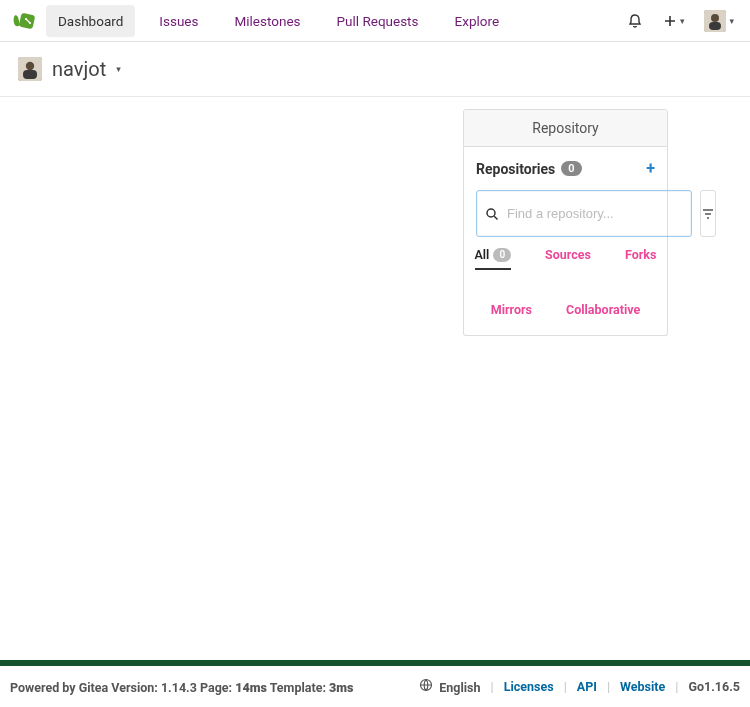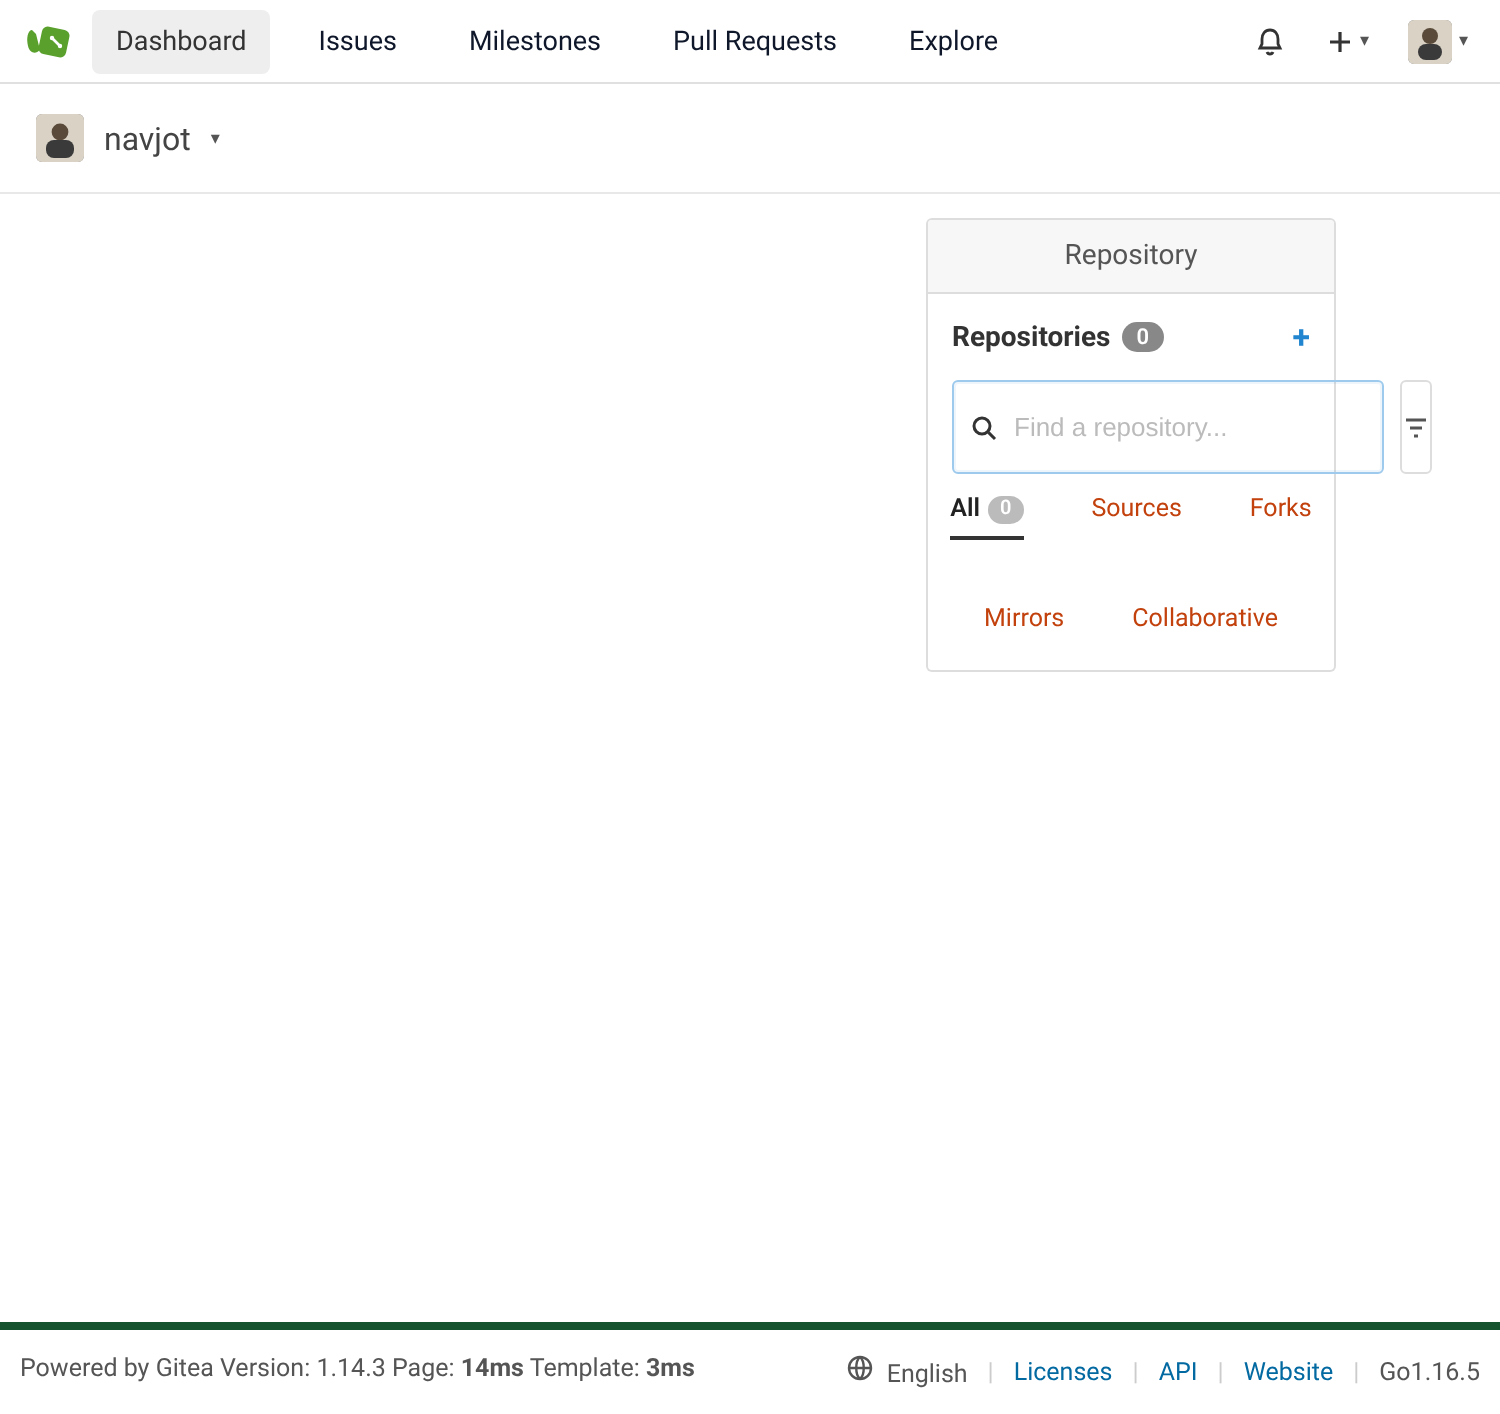--- a/index.html
+++ b/index.html
@@ -1,31 +1,31 @@
 <!DOCTYPE html>
 <html><head>
   <meta charset="utf-8">
   <style>
     * { margin: 0; padding: 0; box-sizing: border-box; }
     body { font-family: -apple-system, BlinkMacSystemFont, "Segoe UI", Roboto, Arial, sans-serif; font-size: 14px; color: #333; background: #fff; width: 750px; height: 707px; display: flex; flex-direction: column; }
     
     .navbar { display: flex; align-items: center; height: 42px; padding: 0 12px; border-bottom: 1px solid #e0e0e0; }
     .logo { display: flex; align-items: center; margin-right: 8px; }
     .nav-items { display: flex; align-items: center; gap: 12px; }
-    .nav-item { padding: 8px 12px; color: #0f172a; cursor: pointer; border-radius: 4px; font-size: 13.5px; }
+    .nav-item { padding: 8px 12px; color: #701a75; cursor: pointer; border-radius: 4px; font-size: 13.5px; }
     .nav-item.active { background: #eeeeee; color: #333; }
     .nav-spacer { flex: 1; }
     .nav-right { display: flex; align-items: center; gap: 12px; }
     .icon-btn { display: flex; align-items: center; gap: 3px; cursor: pointer; padding: 4px; }
     .avatar { width: 22px; height: 22px; border-radius: 3px; background: #888; overflow: hidden; display: inline-flex; }
     
     .context-bar { display: flex; align-items: center; height: 55px; padding: 0 18px; border-bottom: 1px solid #e8e8e8; }
     .context-user { display: flex; align-items: center; gap: 10px; cursor: pointer; }
     .context-avatar { width: 24px; height: 24px; border-radius: 3px; background: #888; overflow: hidden; display: inline-flex; }
-    .context-name { font-size: 16px; color: #444; }
+    .context-name { font-size: 20px; color: #444; }
     
     .main { flex: 1; display: flex; padding: 12px 0 0 0; justify-content: space-between; }
     .feed-col { flex: 1; }
     .side-col { width: 205px; margin-right: 82px; }
     
     .tabs { display: flex; border: 1px solid #ddd; border-radius: 3px 3px 0 0; overflow: hidden; }
     .tab { flex: 1; text-align: center; padding: 10px 8px; font-size: 14px; cursor: pointer; background: #fff; color: #333; }
     .tab.active { background: #f7f7f7; color: #555; }
     
     .panel { border: 1px solid #ddd; border-top: none; border-radius: 0 0 3px 3px; }
@@ -34,25 +34,25 @@
     .header-spacer { flex: 1; }
     .add-icon { color: #2185d0; font-size: 16px; font-weight: 700; cursor: pointer; }
     
     .search-row { display: flex; align-items: stretch; padding: 0 12px; gap: 8px; }
     .search-box { flex: 1; display: flex; align-items: center; border: 1px solid #9ecaed; border-radius: 3px; padding: 0 8px; height: 47px; box-shadow: 0 0 0 1px rgba(33,133,208,.08) inset; }
     .search-input { border: none; outline: none; font-size: 13px; flex: 1; background: transparent; }
     .search-input::placeholder { color: #bbb; }
     .filter-btn { width: 32px; display: flex; align-items: center; justify-content: center; border: 1px solid #ddd; border-radius: 3px; cursor: pointer; }
     
     .filters { display: flex; flex-wrap: wrap; justify-content: center; gap: 34px; padding: 10px 10px 12px 10px; }
-    .filter { font-size: 12.5px; color: #c2410c; cursor: pointer; padding-bottom: 6px; display: flex; align-items: center; gap: 4px; }
+    .filter { font-size: 12.5px; color: #ec4899; cursor: pointer; padding-bottom: 6px; display: flex; align-items: center; gap: 4px; font-weight: bold; }
     .filter.active { color: #222; font-weight: 600; border-bottom: 2px solid #333; margin-bottom: -2px; }
     .mini-badge { background: #bbb; color: #fff; font-size: 10px; padding: 0 6px; border-radius: 9px; line-height: 14px; }
     
-    .footer { display: flex; align-items: flex-start; padding: 12px 10px; font-size: 12.5px; color: #555; border-top: 4px solid #14532d; }
+    .footer { display: flex; align-items: flex-end; padding: 12px 10px; font-size: 12.5px; color: #555; border-top: 6px solid #14532d; font-weight: bold; }
     .footer-left { flex: 1; }
     .footer-right { display: flex; align-items: center; gap: 10px; }
     .footer-link { color: #0369a1; cursor: pointer; }
     .divider { color: #ccc; }
     .globe { display: inline-flex; align-items: center; margin-right: 3px; }
     
     svg { display: block; }
     .chev { font-size: 9px; color: #555; }
   </style>
 </head>

